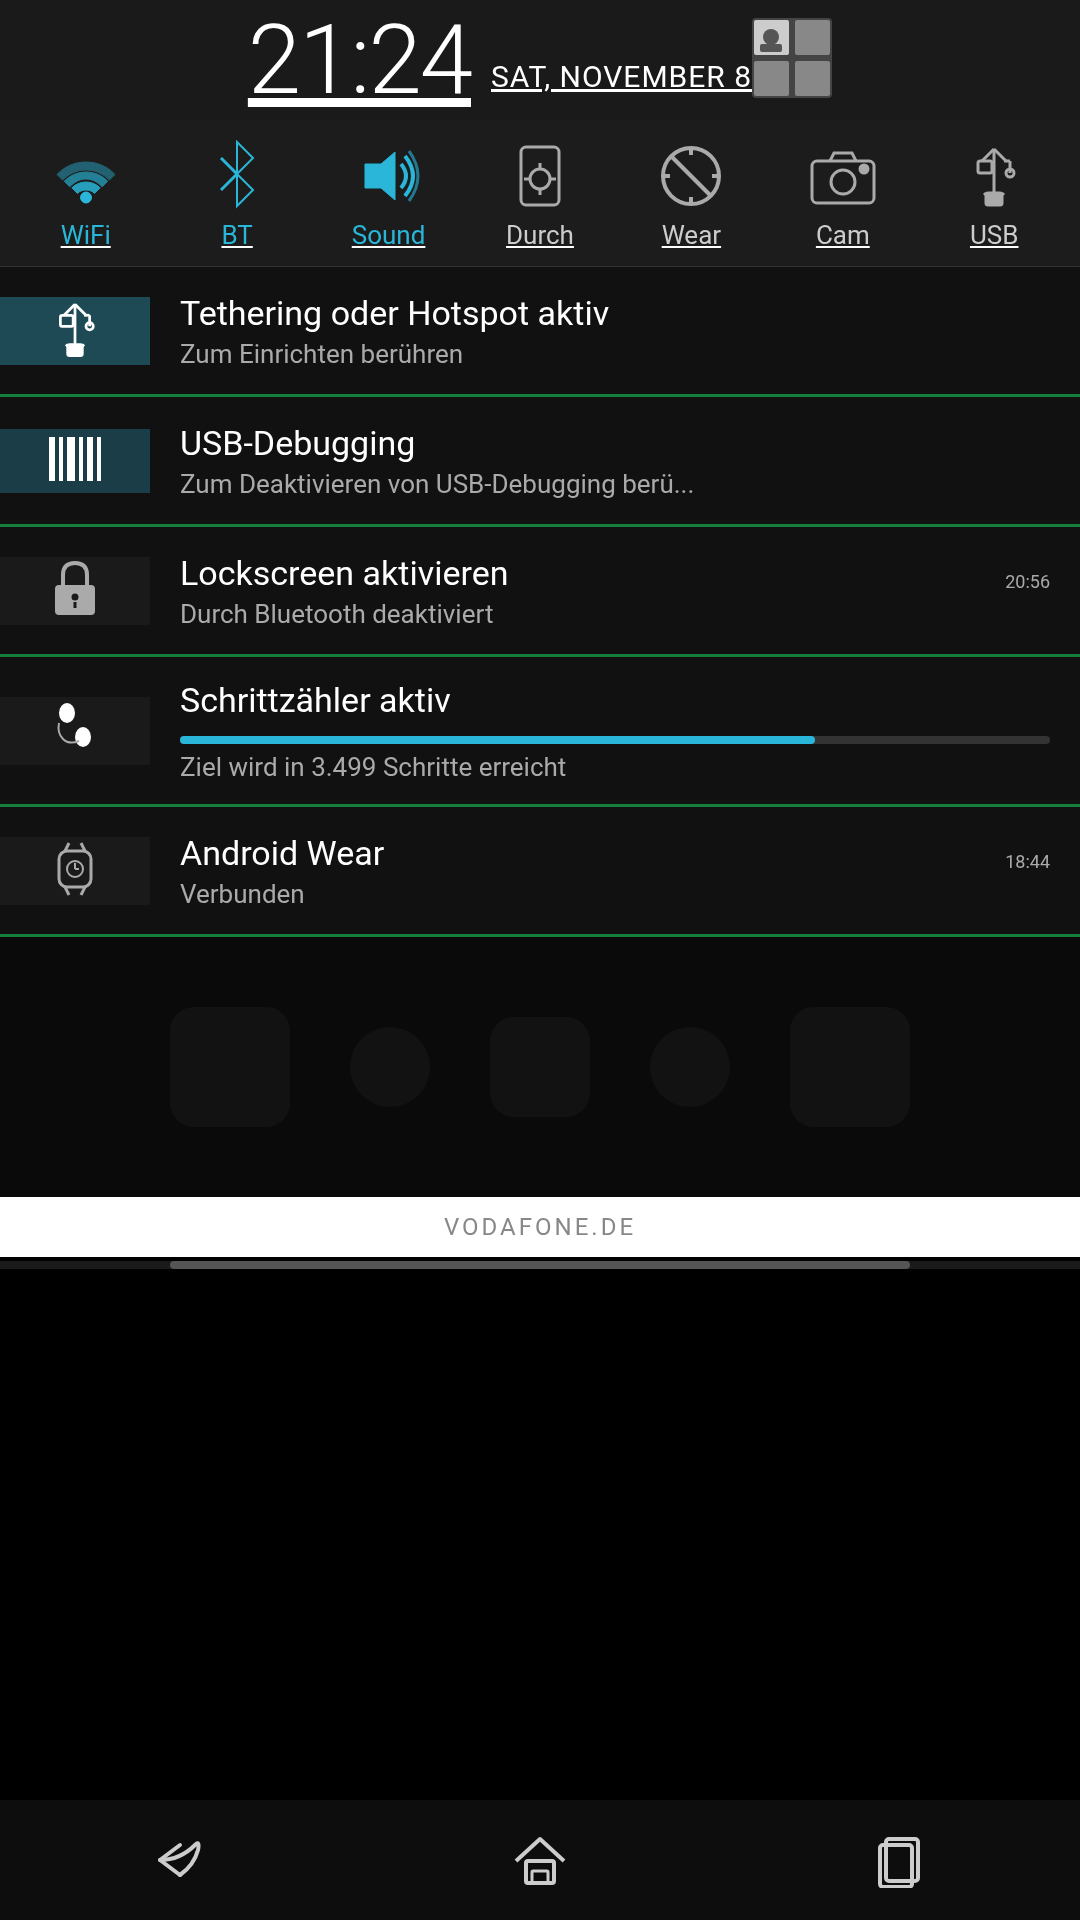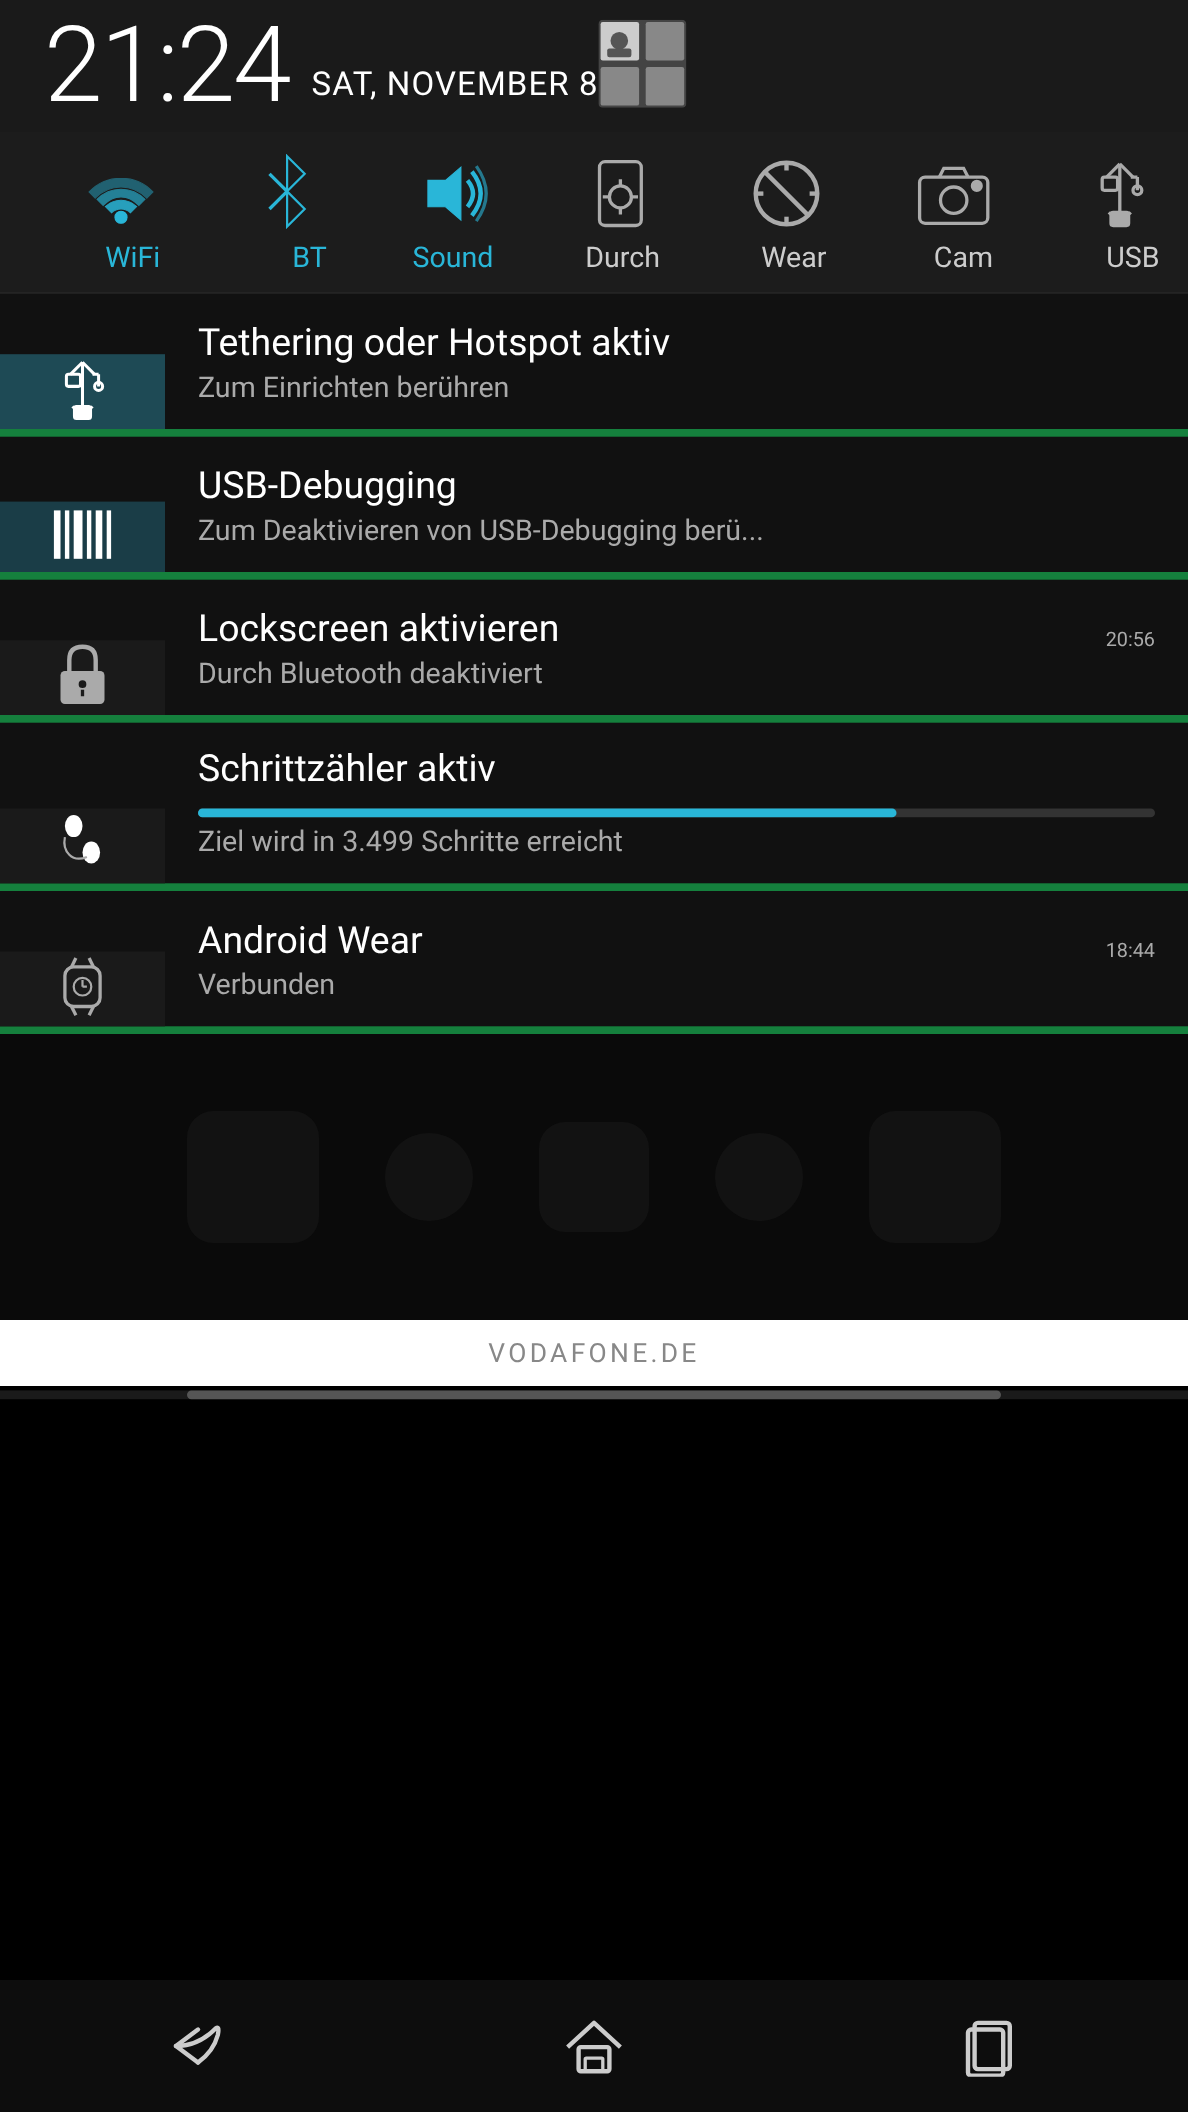--- a/index.html
+++ b/index.html
@@ -13,22 +13,23 @@
       position: relative;
     }
 
     
     #status-bar {
       width: 100%;
       height: 120px;
       background: #1a1a1a;
       display: flex;
       align-items: center;
-      justify-content: flex-start;
+      justify-content: center;
       padding: 0 40px;
+      text-decoration: underline;
     }
     #time {
       font-size: 96px;
       font-weight: 300;
       color: #fff;
       letter-spacing: -2px;
       line-height: 1;
     }
     #date {
       font-size: 30px;
@@ -55,23 +56,24 @@
       background: #1c1c1c;
       display: flex;
       align-items: center;
       justify-content: space-around;
       padding: 20px 10px 16px;
       border-bottom: 1px solid #333;
     }
     .toggle-item {
       display: flex;
       flex-direction: column;
-      align-items: flex-end;
+      align-items: center;
       width: 120px;
       cursor: pointer;
+      text-decoration: underline;
     }
     .toggle-icon {
       width: 72px;
       height: 72px;
       display: flex;
       align-items: center;
       justify-content: center;
       margin-bottom: 8px;
     }
     .toggle-label {
@@ -83,22 +85,22 @@
     .toggle-active svg { fill: #29b6d8; stroke: #29b6d8; }
     .toggle-inactive svg { fill: #aaa; stroke: #aaa; }
 
     
     #notifications {
       width: 100%;
       background: #111;
     }
     .notif-item {
       display: flex;
-      align-items: flex-end;
-      border-bottom: 7px solid #15803d;
+      align-items: center;
+      border-bottom: 3px solid #15803d;
       min-height: 130px;
     }
     .notif-icon-area {
       width: 150px;
       background: #1e4a55;
       display: flex;
       align-items: center;
       justify-content: center;
       flex-shrink: 0;
     }

